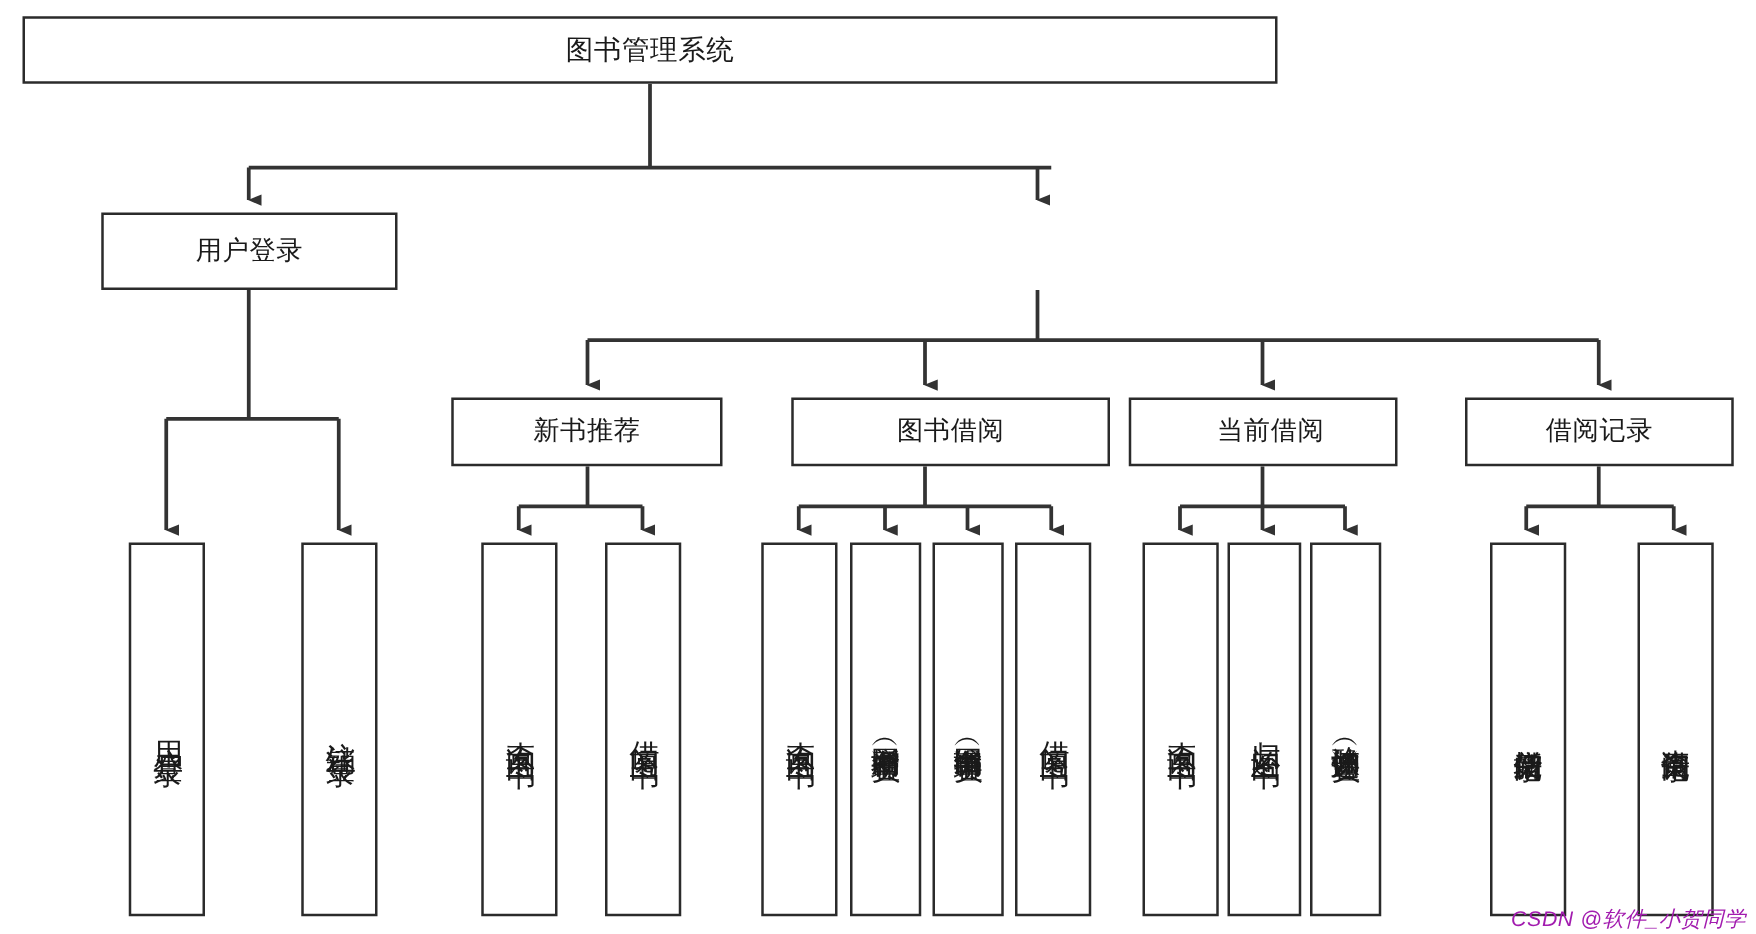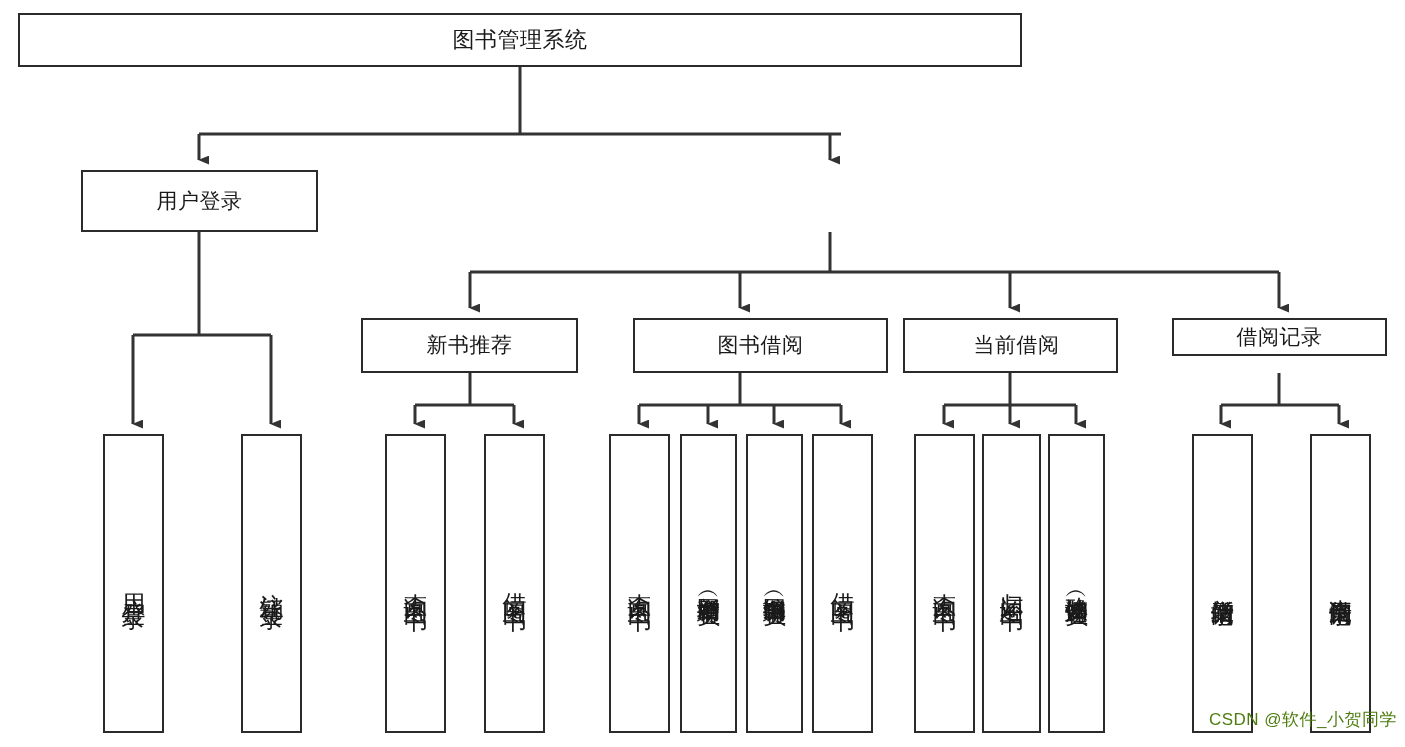--- a/index.html
+++ b/index.html
@@ -66,26 +66,27 @@
     white-space: nowrap;
     display: block;
   }
   .node.vert.tight .label {
     font-size: 23px;
     letter-spacing: 1px;
   }
   .watermark {
     position: absolute;
     right: 8px;
-    bottom: 16px;
+    bottom: 0;
     font-size: 17px;
-    color: #4d7c0f;
+    color: #a21caf;
     letter-spacing: 0.5px;
     white-space: nowrap;
     font-family: "Liberation Sans", "DejaVu Sans", sans-serif;
+    font-style: italic;
   }
 </style>
 </head>
 <body>
 
 <div id="diagram-root">
 
   <svg class="edges" viewBox="0 0 1405 747">
     <defs>
       <marker id="arrow" markerWidth="9" markerHeight="11" refX="4.5" refY="10.2" orient="auto" markerUnits="userSpaceOnUse">
@@ -150,21 +151,21 @@
   </div>
 
   <div class="node horiz" style="left:633px; top:318px; width:255px; height:55px;">
     <span class="label">图书借阅</span>
   </div>
 
   <div class="node horiz" style="left:903px; top:318px; width:215px; height:55px;padding-left:12px;">
     <span class="label">当前借阅</span>
   </div>
 
-  <div class="node horiz" style="left:1172px; top:318px; width:215px; height:38px;">
+  <div class="node horiz" style="left:1172px; top:318px; width:215px; height:55px;">
     <span class="label">借阅记录</span>
   </div>
 
   <div class="node vert" style="left:103px; top:434px; width:61px; height:299px;">
     <span class="label">用户登录</span>
   </div>
 
   <div class="node vert" style="left:241px; top:434px; width:61px; height:299px;">
     <span class="label">注销登录</span>
   </div>

